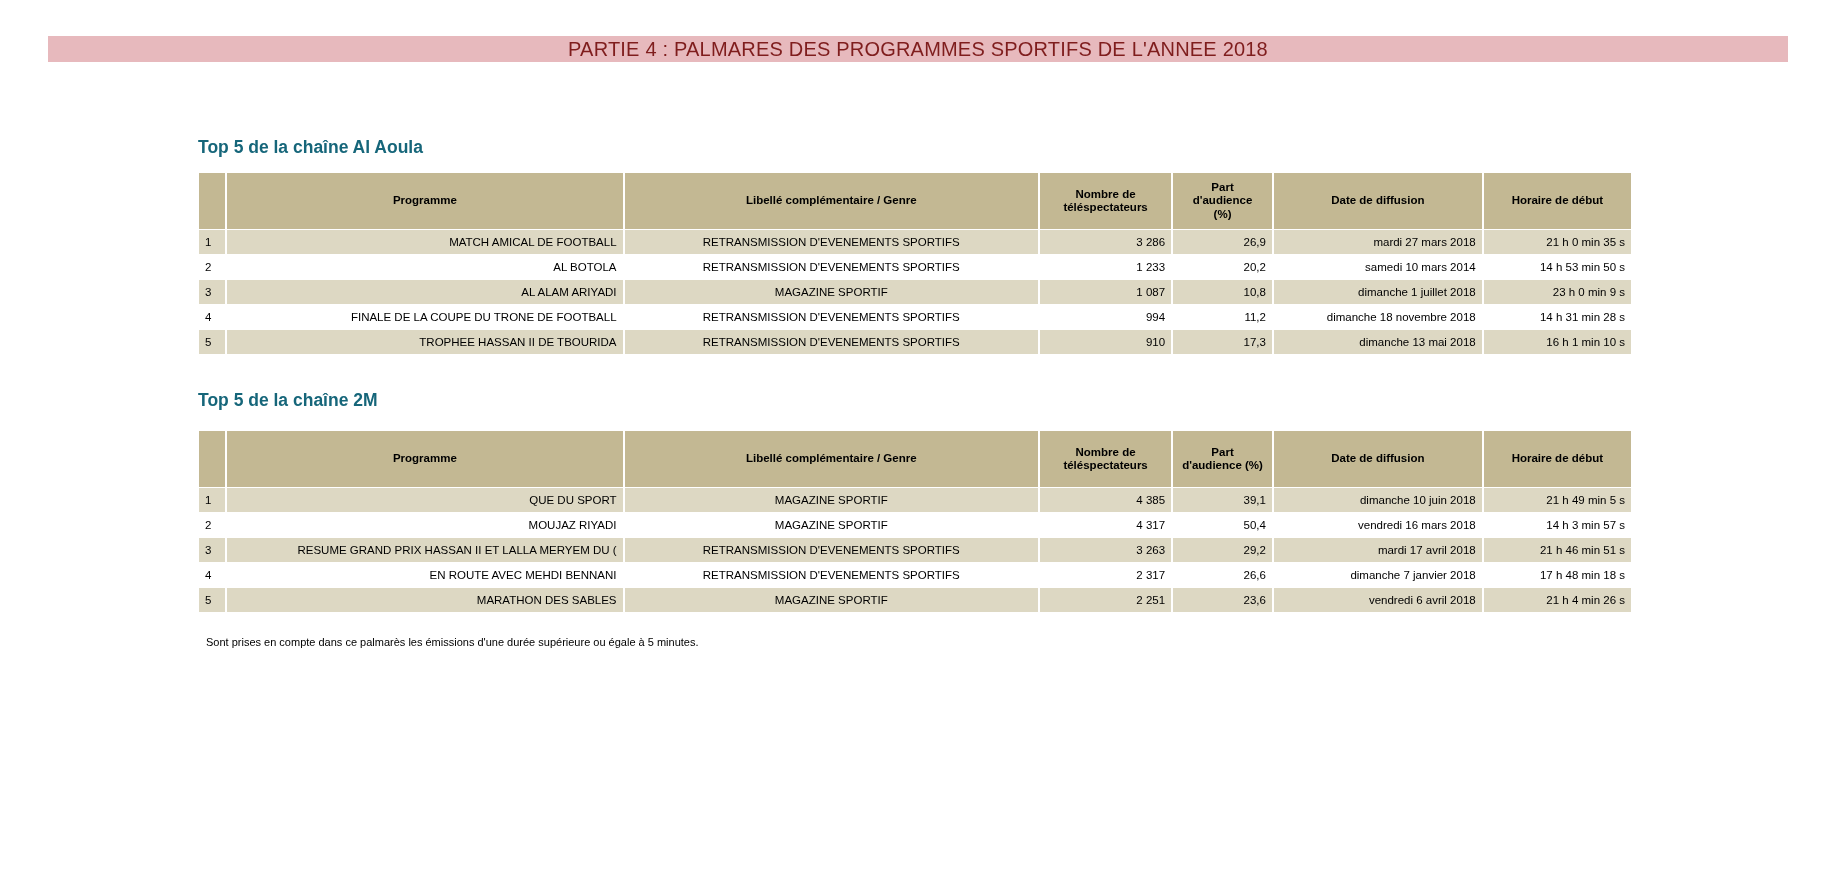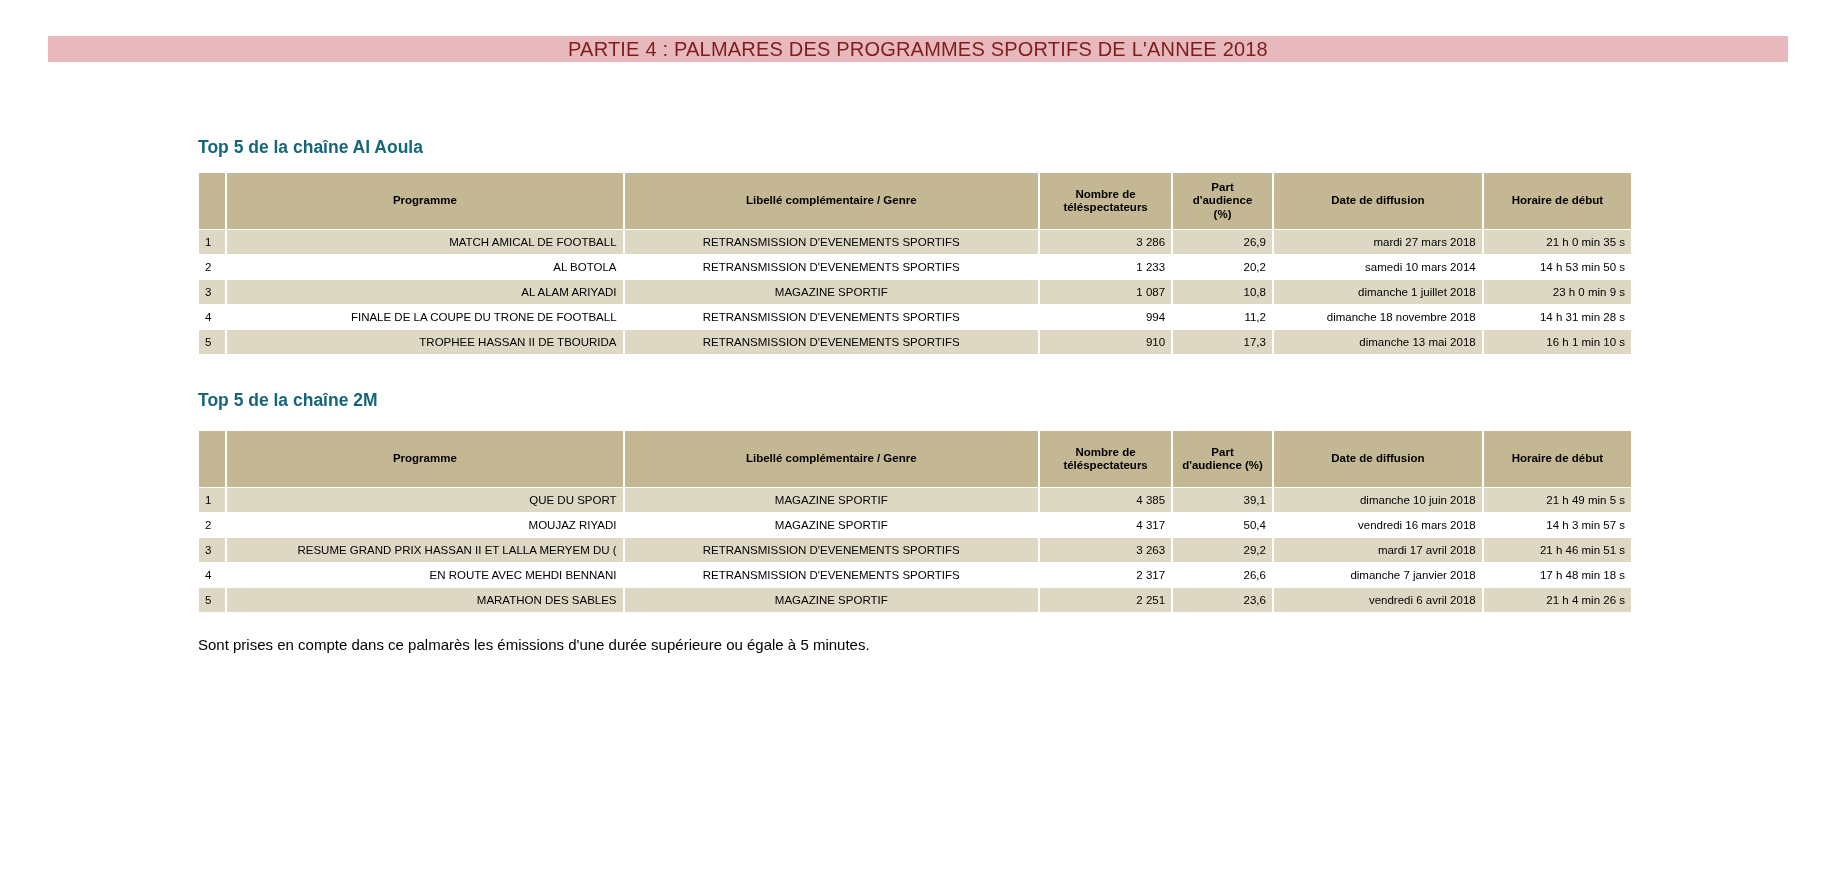--- a/index.html
+++ b/index.html
@@ -114,23 +114,23 @@
   col.w-part  { width: 98px; }
   col.w-date  { width: 206px; }
   col.w-hour  { width: 146px; }
 
   
   th.h-prog { }
   th.h-rank { background: #c3b893; }
 
   .footnote {
     position: absolute;
-    left: 198px;
+    left: 206px;
     top: 636px;
-    font-size: 15px;
+    font-size: 11px;
     color: #000;
     white-space: nowrap;
     text-align: right;
   }
 </style>
 </head>
 <body>
 
 <div class="page">
 

